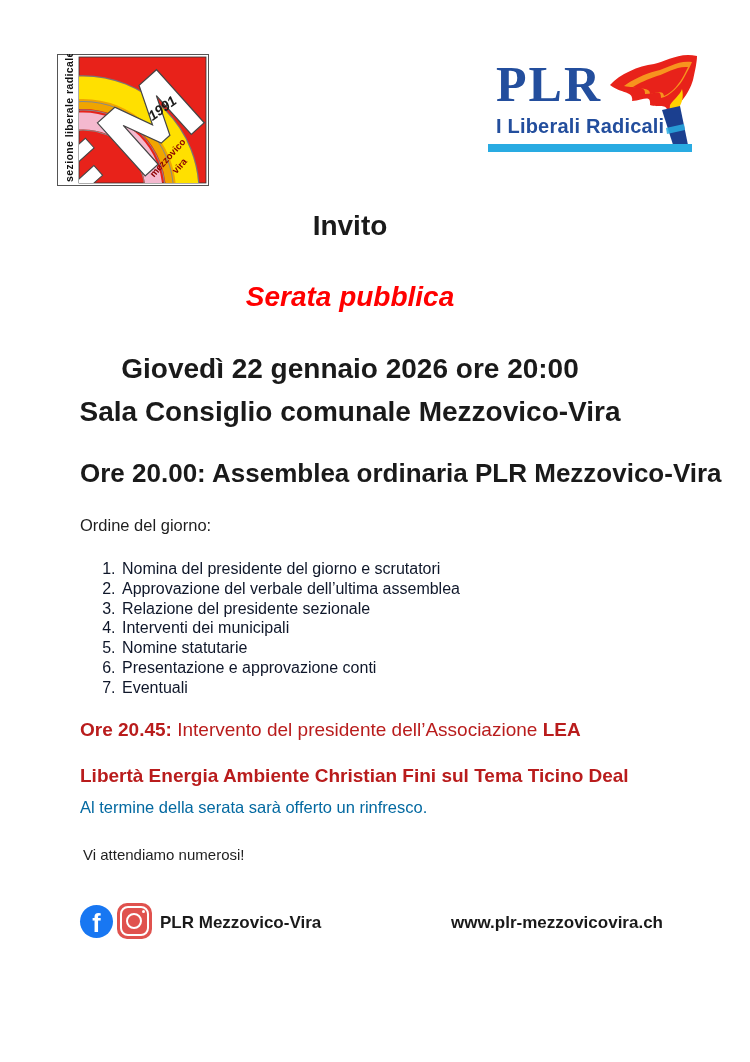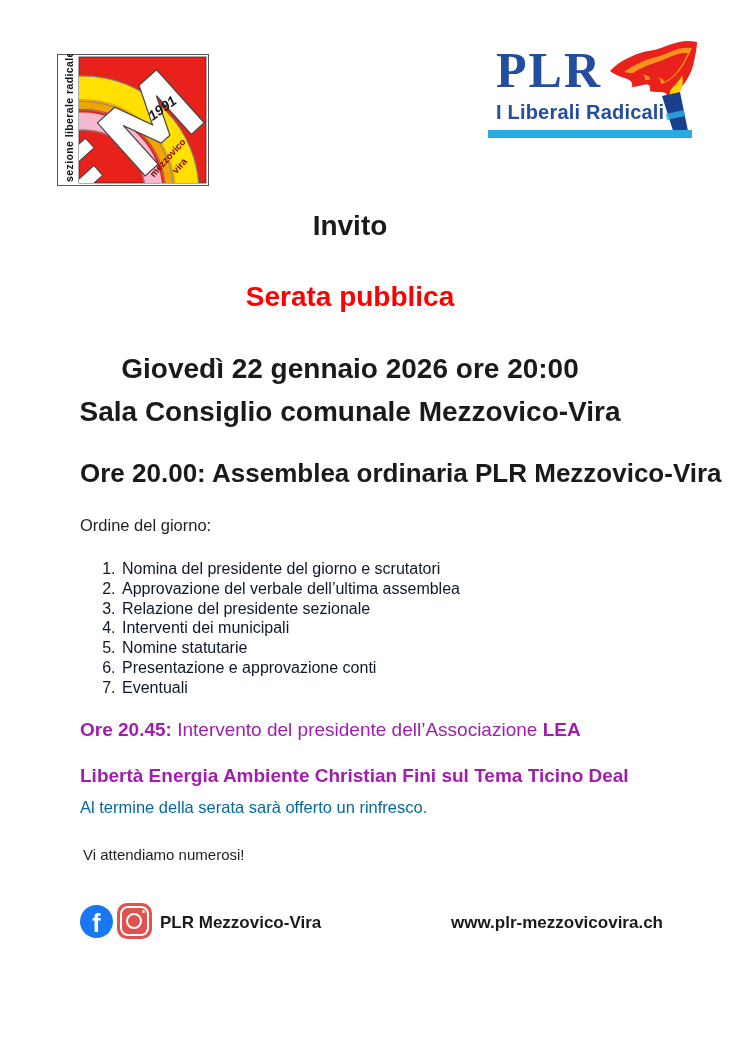--- a/index.html
+++ b/index.html
@@ -2,45 +2,45 @@
 <html><head>
 <meta charset="utf-8">
 <style>
   html,body { margin:0; padding:0; background:#ffffff; }
   .page {
     position:relative; width:750px; height:1062px; background:#ffffff;
     font-family:"Liberation Sans", sans-serif; color:#1f1f1f; overflow:hidden;
   }
   
   .logo-left { position:absolute; left:57px; top:54px; width:152px; height:132px; }
-  .logo-plr  { position:absolute; left:488px; top:41px; width:206px; height:97px; }
+  .logo-plr  { position:absolute; left:488px; top:55px; width:206px; height:97px; }
   .plr-acronym {
     position:absolute; left:8px; top:4px;
     font-family:"Liberation Serif", serif; font-weight:bold;
     font-size:50px; line-height:50px; color:#234e9d; letter-spacing:2px;
   }
   .plr-tagline {
     position:absolute; left:8px; top:60px;
     font-size:20px; font-weight:bold; color:#234e9d; letter-spacing:0.2px;
   }
   .plr-flame { position:absolute; right:-6px; top:-2px; }
   .plr-bar { position:absolute; left:0; bottom:0; width:204px; height:8px; background:#29abe2; }
   
   .h-center { position:absolute; left:0; width:700px; text-align:center; font-weight:bold; }
   .invito   { top:210px; font-size:28px; color:#1a1a1a; }
-  .serata   { top:281px; font-size:28px; color:#ff0000; }
+  .serata   { top:281px; font-size:28px; color:#ff0000;font-style:italic; }
   .datelines{ top:347px; font-size:28px; line-height:43px; color:#1a1a1a; }
   
   .assembly-head { position:absolute; left:80px; top:458px; font-size:26px; font-weight:bold; color:#1a1a1a; }
   .agenda-head   { position:absolute; left:80px; top:516px; font-size:16.5px; color:#1f1f1f; }
   .agenda-list   { position:absolute; left:80px; top:543px; margin:16px; padding:0 0 0 24px;
                    font-size:16px; line-height:19.8px; color:#0f172a; }
   .agenda-list li { padding-left:2px; }
   .talk { position:absolute; left:80px; top:707px; width:558px;
-          font-size:19px; line-height:46px; color:#a21caf; }
+          font-size:19px; line-height:46px; color:#b91c1c; }
   .talk .b { font-weight:bold; }
   .closing1 { position:absolute; left:80px; top:798px; font-size:16.5px; color:#0369a1; }
   .closing2 { position:absolute; left:83px; top:846px; font-size:15px; color:#1f1f1f; }
   
   .fb-icon {
     position:absolute; left:80px; top:905px; width:33px; height:33px;
     background:#1877f2; border-radius:50%;
     color:#ffffff; font-weight:bold; font-size:25px; text-align:center; line-height:36px;
   }
   .ig-icon {

